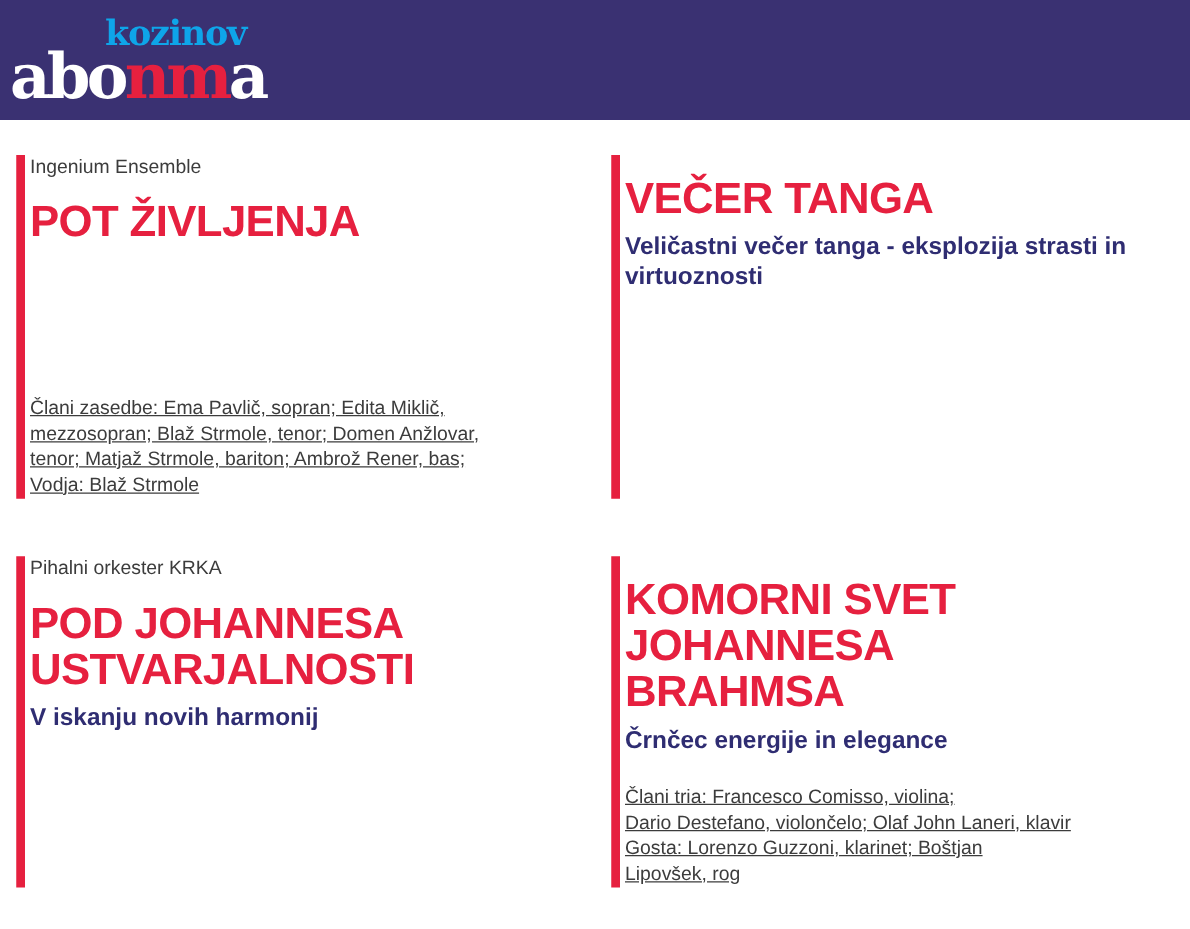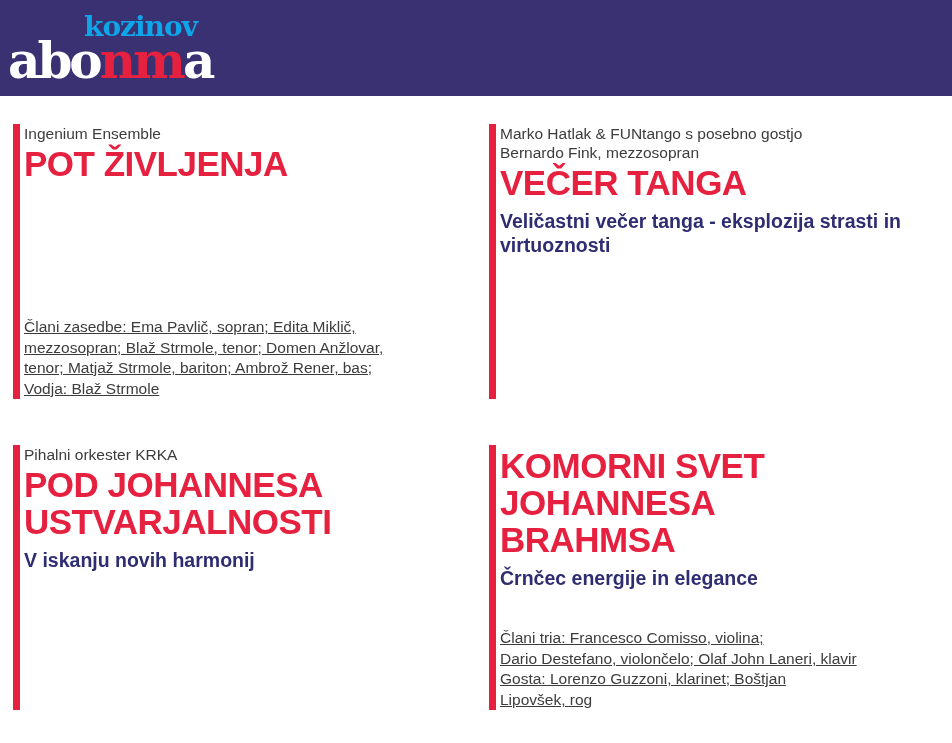--- a/index.html
+++ b/index.html
@@ -78,21 +78,21 @@
     line-height: 19px;
     color: var(--body-text, #3c3c3c);
     white-space: pre-line;
   }
   .title {
     font-size: 35px;
     line-height: 37px;
     font-weight: bold;
     letter-spacing: -0.5px;
     color: var(--accent-red, #e6203f);
-    margin-top: 2px;
+    margin-top: 16px;
     white-space: pre-line;
   }
   .subtitle {
     font-size: 19.5px;
     line-height: 23.5px;
     font-weight: bold;
     color: var(--subtitle-purple, #2f2d72);
     margin-top: 9px;
     white-space: pre-line;
   }
@@ -125,22 +125,20 @@
       <div class="members">Člani zasedbe: Ema Pavlič, sopran; Edita Miklič,
 mezzosopran; Blaž Strmole, tenor; Domen Anžlovar,
 tenor; Matjaž Strmole, bariton; Ambrož Rener, bas;
 Vodja: Blaž Strmole</div>
     </div>
   </div>
 
   <div class="card">
     <div class="bar"></div>
     <div class="card-body">
-      <div class="performer">Marko Hatlak &amp; FUNtango s posebno gostjo
-Bernardo Fink, mezzosopran</div>
       <div class="title">VEČER TANGA</div>
       <div class="subtitle">Veličastni večer tanga - eksplozija strasti in
 virtuoznosti</div>
     </div>
   </div>
 
   <div class="card">
     <div class="bar"></div>
     <div class="card-body">
       <div class="performer">Pihalni orkester KRKA</div>

